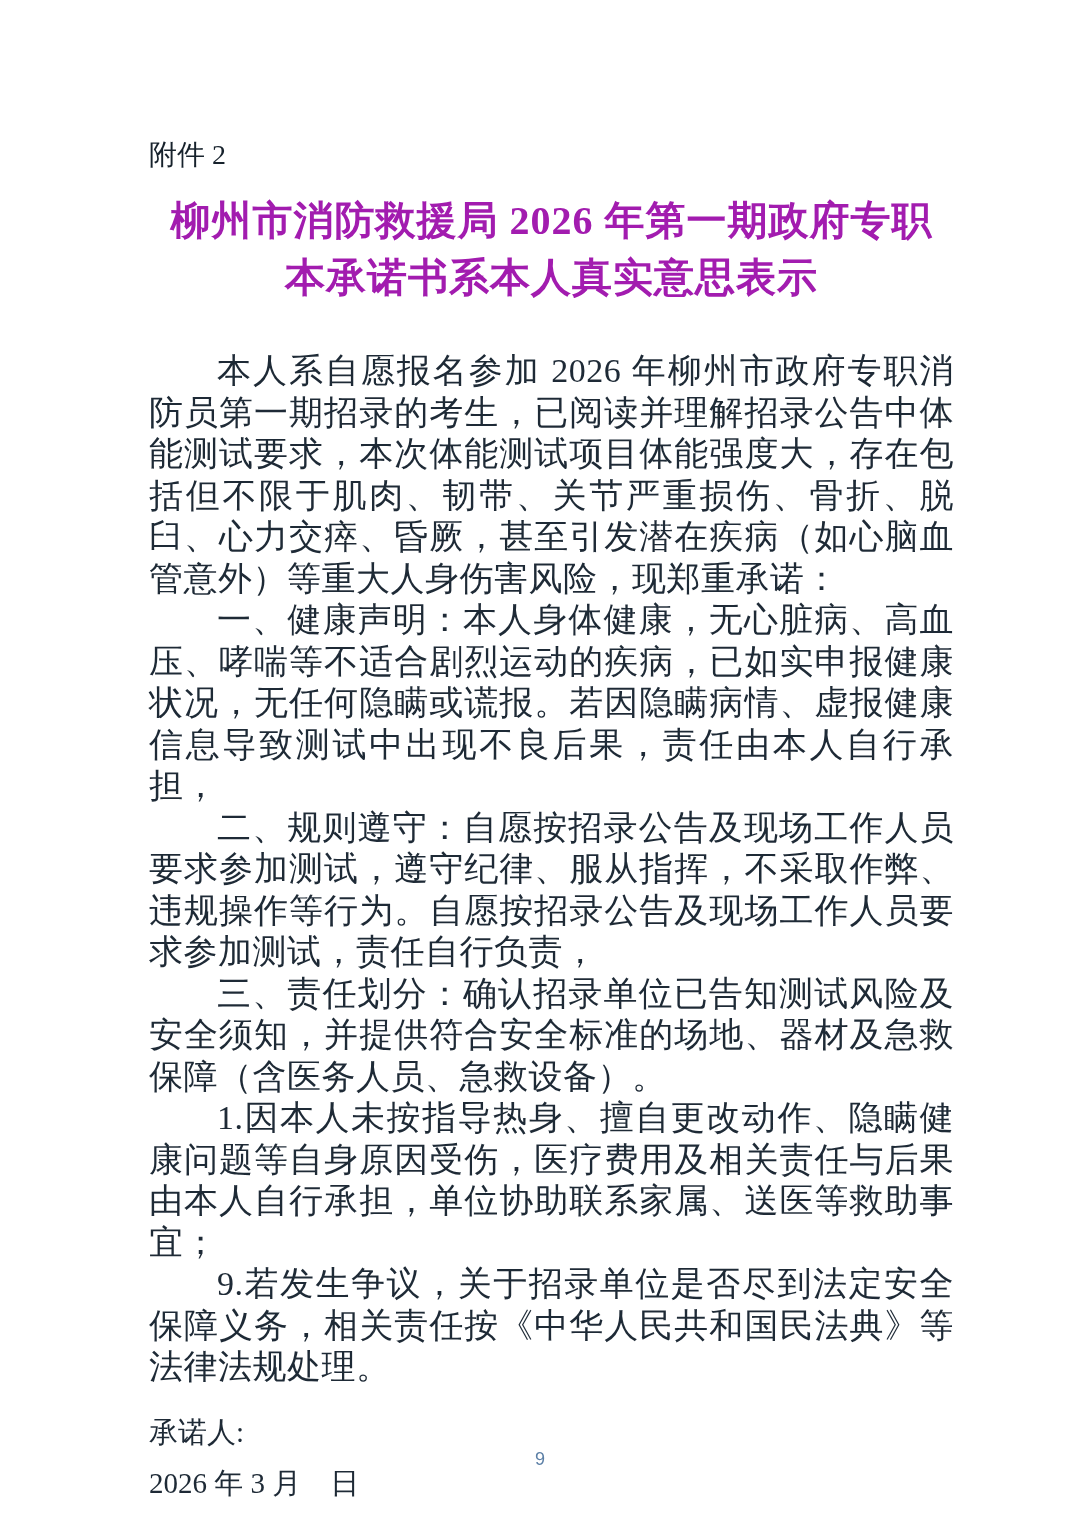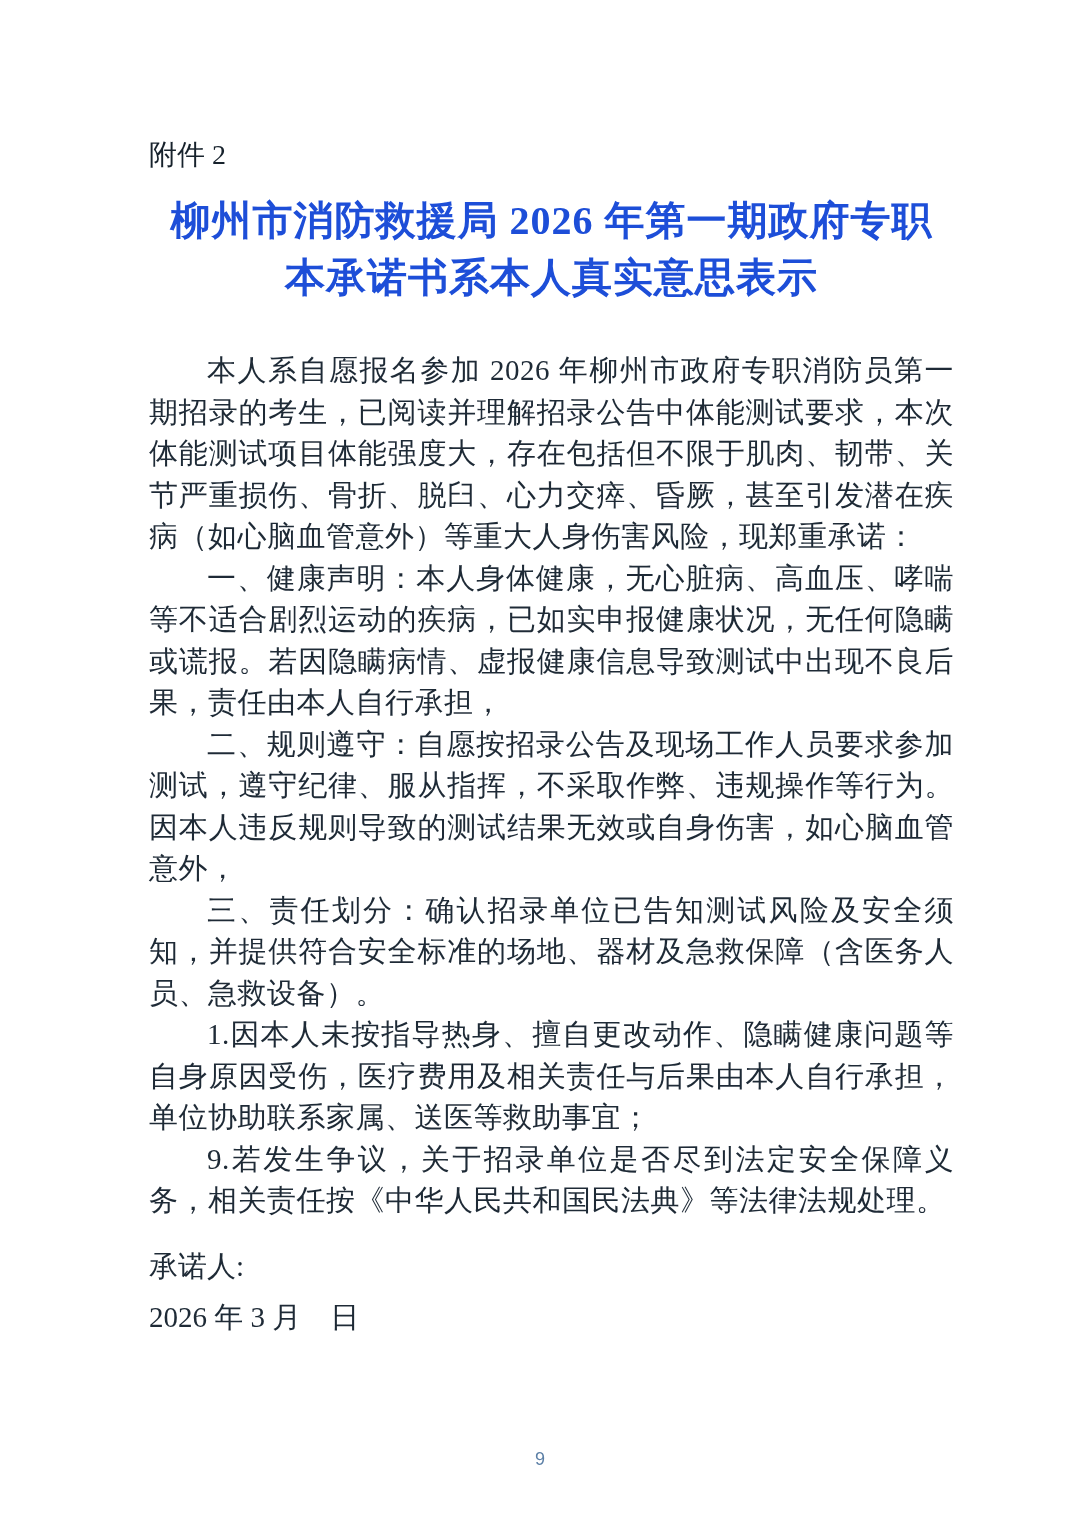--- a/index.html
+++ b/index.html
@@ -29,28 +29,28 @@
     line-height: 34px;
     color: #17222c;
   }
   .doc-title {
     margin-top: 20px;
     text-align: center;
     font-weight: 700;
     font-size: 40px;
     line-height: 57px;
     letter-spacing: 1px;
-    color: #1d4ed8;
+    color: #a21caf;
   }
   .body-text {
     margin-top: 44px;
   }
   .para {
     margin: 0;
-    font-size: 29px;
+    font-size: 34px;
     line-height: 41.5px;
     text-indent: 2em;
     text-align: justify;
     letter-spacing: 0.5px;
   }
   .signature-line {
     margin-top: 24px;
     text-align: left;
     padding-right: 312px;
     font-size: 29px;
@@ -85,21 +85,21 @@
     <div class="attachment-label">附件 2</div>
 
     <div class="doc-title">
       <div>柳州市消防救援局 2026 年第一期政府专职</div>
       <div>本承诺书系本人真实意思表示</div>
     </div>
 
     <div class="body-text">
       <p class="para">本人系自愿报名参加 2026 年柳州市政府专职消防员第一期招录的考生，已阅读并理解招录公告中体能测试要求，本次体能测试项目体能强度大，存在包括但不限于肌肉、韧带、关节严重损伤、骨折、脱臼、心力交瘁、昏厥，甚至引发潜在疾病（如心脑血管意外）等重大人身伤害风险，现郑重承诺：</p>
       <p class="para">一、健康声明：本人身体健康，无心脏病、高血压、哮喘等不适合剧烈运动的疾病，已如实申报健康状况，无任何隐瞒或谎报。若因隐瞒病情、虚报健康信息导致测试中出现不良后果，责任由本人自行承担，</p>
-      <p class="para">二、规则遵守：自愿按招录公告及现场工作人员要求参加测试，遵守纪律、服从指挥，不采取作弊、违规操作等行为。因本人违反规则导致的测试结果无效或自身伤害，如心脑血管意外，</p>
+      <p class="para">二、规则遵守：自愿按招录公告及现场工作人员要求参加测试，遵守纪律、服从指挥，不采取作弊、违规操作等行为。自愿按招录公告及现场工作人员要求参加测试，责任自行负责，</p>
       <p class="para">三、责任划分：确认招录单位已告知测试风险及安全须知，并提供符合安全标准的场地、器材及急救保障（含医务人员、急救设备）。</p>
       <p class="para">1.因本人未按指导热身、擅自更改动作、隐瞒健康问题等自身原因受伤，医疗费用及相关责任与后果由本人自行承担，单位协助联系家属、送医等救助事宜；</p>
       <p class="para">9.若发生争议，关于招录单位是否尽到法定安全保障义务，相关责任按《中华人民共和国民法典》等法律法规处理。</p>
     </div>
 
     <div class="signature-line">承诺人:</div>
 
     <div class="date-line">2026 年 3 月    日</div>
   </div>
 

